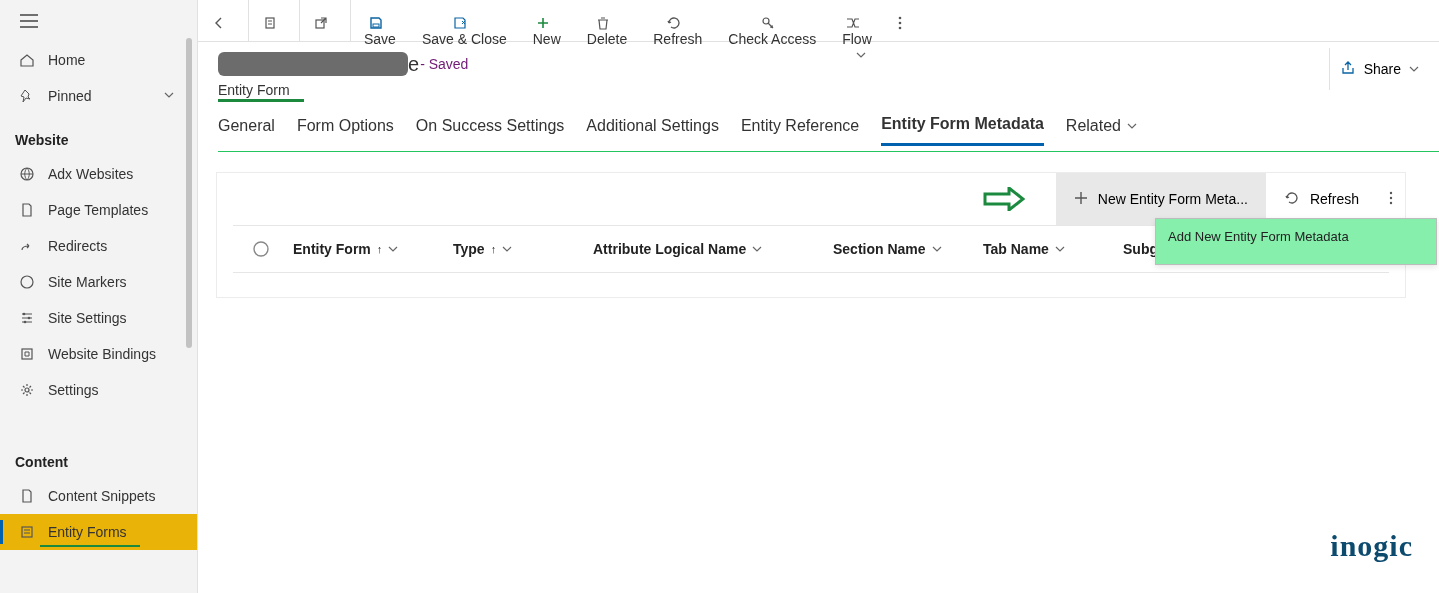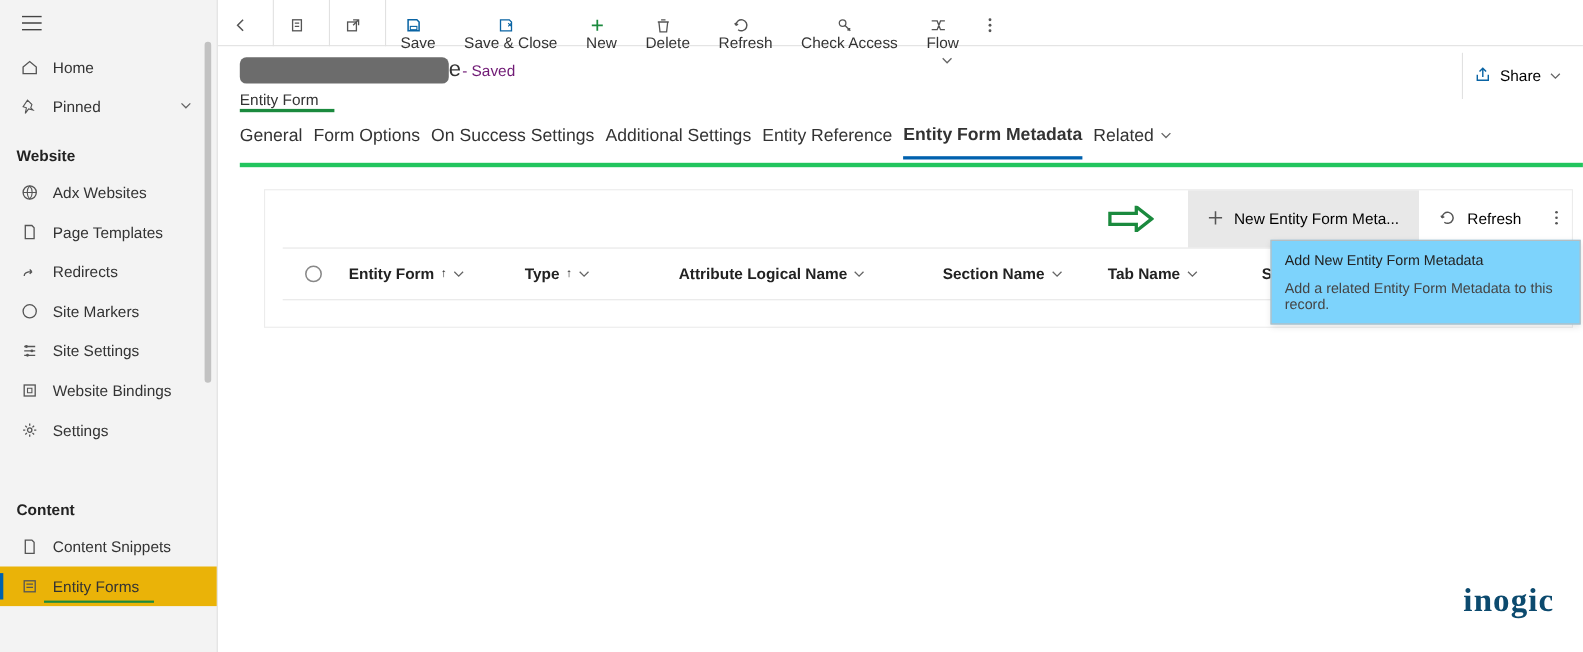--- a/index.html
+++ b/index.html
@@ -27,46 +27,46 @@
 .cmdbar .share .icon { margin-right:8px; }
 
 
 .header { position:absolute; left:218px; top:52px; right:0; }
 .redact { display:inline-block; width:190px; height:24px; background:#6c6c6c; border-radius:6px; vertical-align:middle; }
 .saved { display:inline-block; vertical-align:middle; color:#701a75; font-size:14px; margin-left:1px; }
 .subtitle { margin-top:6px; font-size:14px; color:#333; position:relative; width:76px; }
 .subtitle .underline { position:absolute; left:0; bottom:-4px; height:3px; width:86px; background:#1b8a3e; }
 
 
-.tabs { position:absolute; left:218px; top:110px; right:0; height:42px; border-bottom:4px solid #22c55e; display:flex; align-items:center; gap:10px; }
+.tabs { position:absolute; left:218px; top:110px; right:0; height:42px; border-bottom:1px solid #22c55e; display:flex; align-items:center; gap:22px; }
 .tab { font-size:16px; color:#333; padding-bottom:10px; cursor:pointer; }
 .tab.active { font-weight:600; border-bottom:3px solid #0061ae; }
 .tab .chev { margin-left:6px; }
 
 
-.panel { position:absolute; left:216px; top:172px; width:1190px; height:126px; border:1px solid #ececec;margin-left:24px; }
+.panel { position:absolute; left:216px; top:172px; width:1190px; height:126px; border:1px solid #ececec; }
 .panel-cmd { position:absolute; right:0; top:0; height:52px; display:flex; align-items:center; }
 .arrow-annot { position:absolute; right:380px; top:14px; }
 .pbtn { display:flex; align-items:center; height:52px; padding:0 18px; font-size:14px; cursor:pointer; }
 .pbtn .icon { margin-right:10px; }
 .pbtn.gray { background:#e8e8e8; }
 .pbtn.more { padding:0 12px; }
 .panel-head { position:absolute; left:16px; right:16px; top:52px; height:48px; border-top:1px solid #e6e6e6; border-bottom:1px solid #e6e6e6; display:flex; align-items:center; }
 .col { font-size:14px; font-weight:600; color:#222; display:flex; align-items:center; gap:6px; }
 .col .sort { font-size:11px; }
 .col0 { width:56px; display:flex; justify-content:center; }
 .col1 { width:160px; margin-left:4px; }
 .col2 { width:140px; }
 .col3 { width:240px; }
 .col4 { width:150px;text-align:center; }
 .col5 { width:140px; }
 .col6 { width:100px; }
 
 
-.tooltip { position:absolute; left:1155px; top:218px; width:282px; border:1px solid #bcbcbc; background:#7dd3fc; padding:10px 12px; font-size:13px; box-shadow:0 2px 6px rgba(0,0,0,0.1); z-index:50; }
+.tooltip { position:absolute; left:1155px; top:218px; width:282px; border:1px solid #bcbcbc; background:#86efac; padding:10px 12px; font-size:13px; box-shadow:0 2px 6px rgba(0,0,0,0.1); z-index:50; }
 .tooltip .title { margin-bottom:10px; color:#222; }
 .tooltip .desc { color:#444; }
 
 
 .watermark { position:absolute; right:26px; bottom:30px; font-family:Liberation Serif, serif; font-size:30px; font-weight:600; color:#0c4a6e; letter-spacing:1px; }
 </style>
 </head>
 <body>
 
 <div class="sidebar">
@@ -379,16 +379,15 @@
         </svg>
       </div>
     <div class="col col6">
         <span>Subgrid</span>
       </div>
   </div>
 </div>
 
 <div class="tooltip">
   <div class="title">Add New Entity Form Metadata</div>
-  <div class="desc">Add a related Entity Form Metadata to this record.</div>
 </div>
 
 <div class="watermark">inogic</div>
 
 </body></html>

